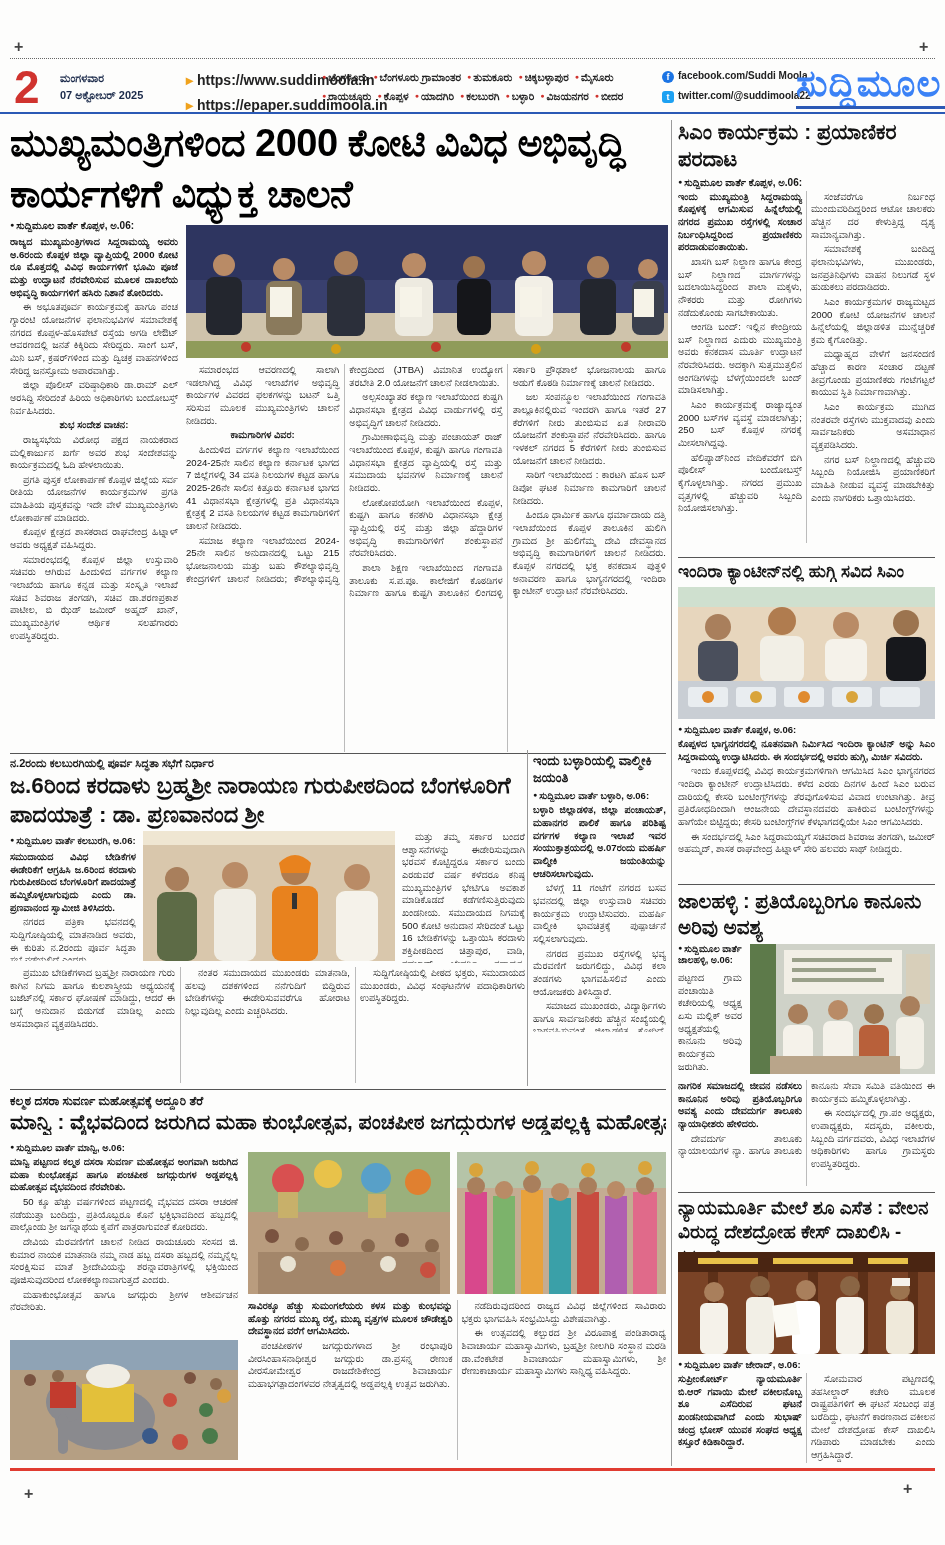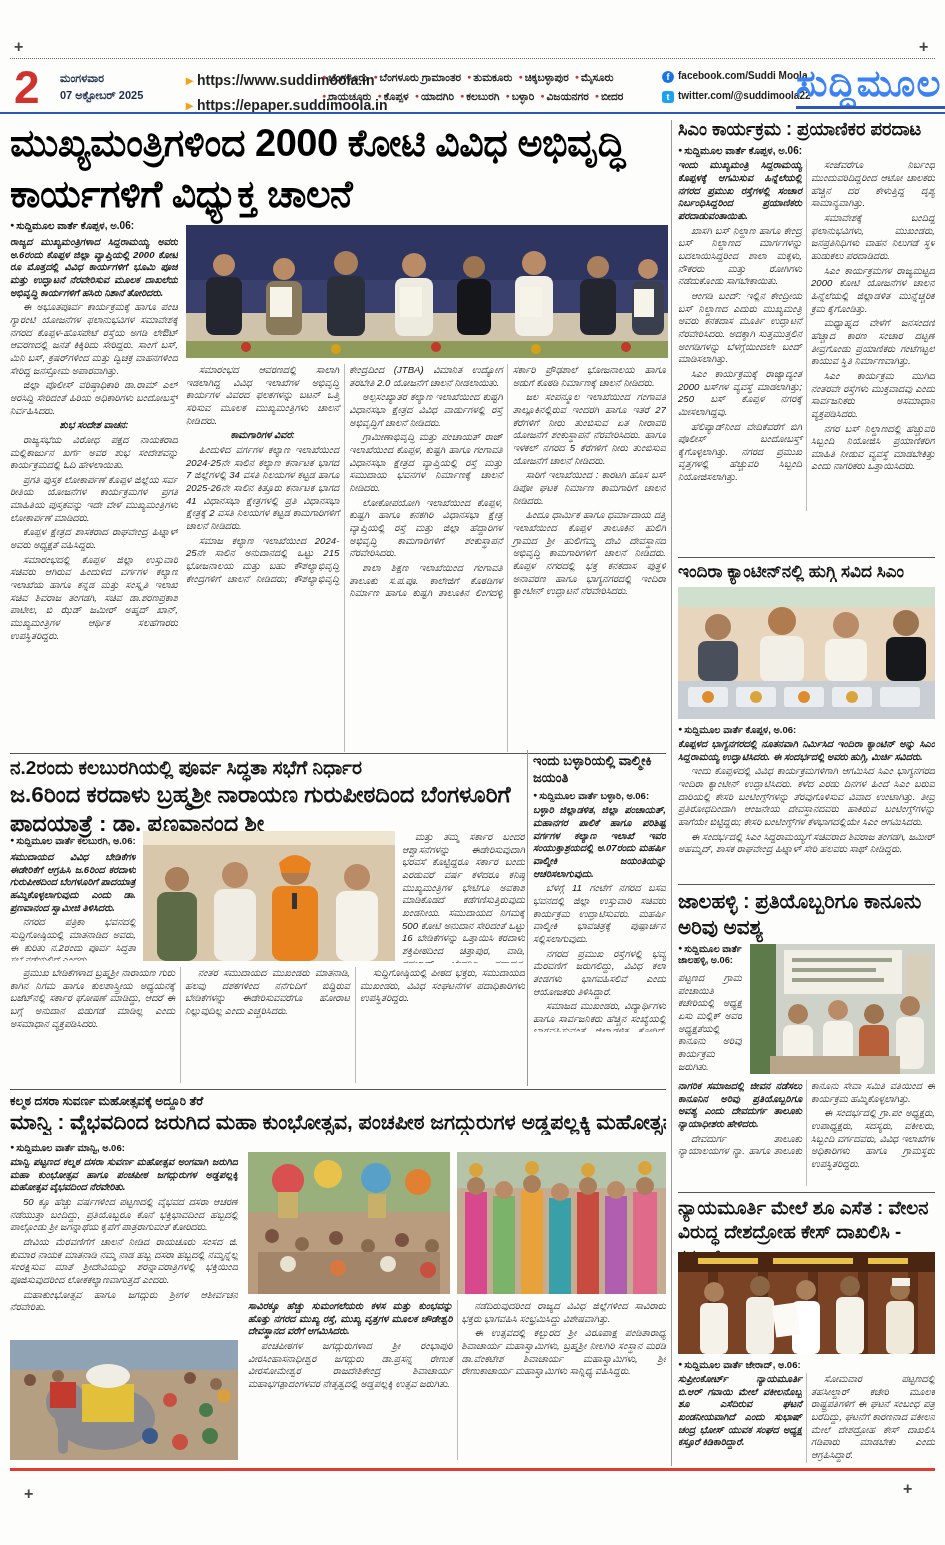--- a/index.html
+++ b/index.html
@@ -23,33 +23,33 @@
   .mast-underline{height:3px;background:#2b59b5;}
   .bluerule{height:2px;background:#2b59b5;}
   .crop{color:#444;font-size:16px;font-weight:bold;}
   .crop::before{content:"+";}
   
   .vrule{width:1px;background:#9a9a9a;}
   .hrule{height:1px;background:#555;}
   .redrule{height:3px;background:#e03c31;}
   
   .txt{font-size:9.6px;line-height:1.32;text-align:justify;overflow:hidden;}
-  .txt p{margin:0 0 2px;text-indent:13px;font-style:italic;}
+  .txt p{margin:0 0 2px;text-indent:13px;}
   .txt p.lead{font-weight:bold;text-indent:0;}
   .txt p.sub{font-weight:bold;text-align:center;text-indent:0;}
   .byline{font-weight:bold;font-size:10px;}
   .byline::before{content:"● ";font-size:7px;vertical-align:2px;}
   .cols2{column-count:2;column-gap:9px;column-rule:1px solid #bbb;}
   .cols3{column-count:3;column-gap:10px;column-rule:1px solid #bbb;}
   .h-main{font-size:38px;line-height:1.35;font-weight:bold;color:#000;letter-spacing:-0.5px;}
-  .h-side{font-size:18px;line-height:1.3;font-weight:bold;}
+  .h-side{font-size:21px;line-height:1.3;font-weight:bold;}
   .h-med{font-size:22.5px;line-height:1.3;font-weight:bold;}
   .h-sm{font-size:13px;line-height:1.32;font-weight:bold;}
   .h-xs{font-size:17px;line-height:1.25;font-weight:bold;}
-  .kicker{font-size:19px;font-weight:bold;}
+  .kicker{font-size:11px;font-weight:bold;}
   
   .ph{overflow:hidden;background:#ccc;}
   .ph svg{width:100%;height:100%;display:block;}
 </style>
 </head>
 <body>
 
 <div class="page">
 
   <div class="abs crop" style="left:14px;top:38px;"></div>

